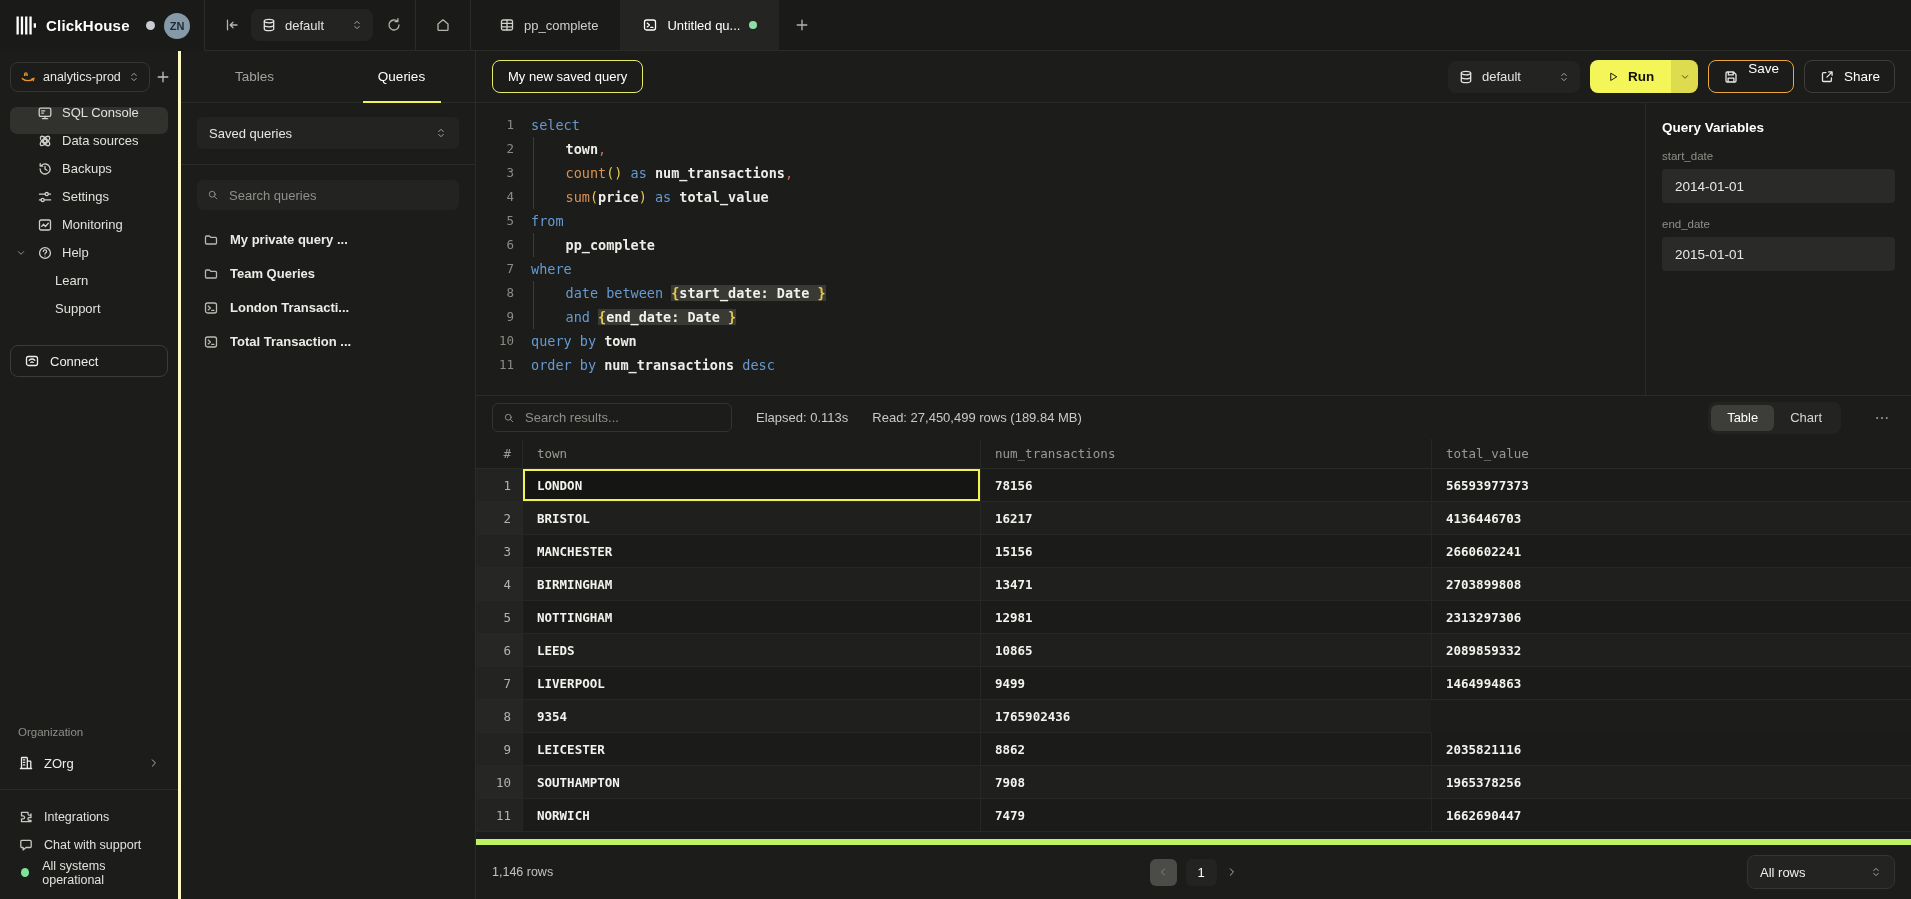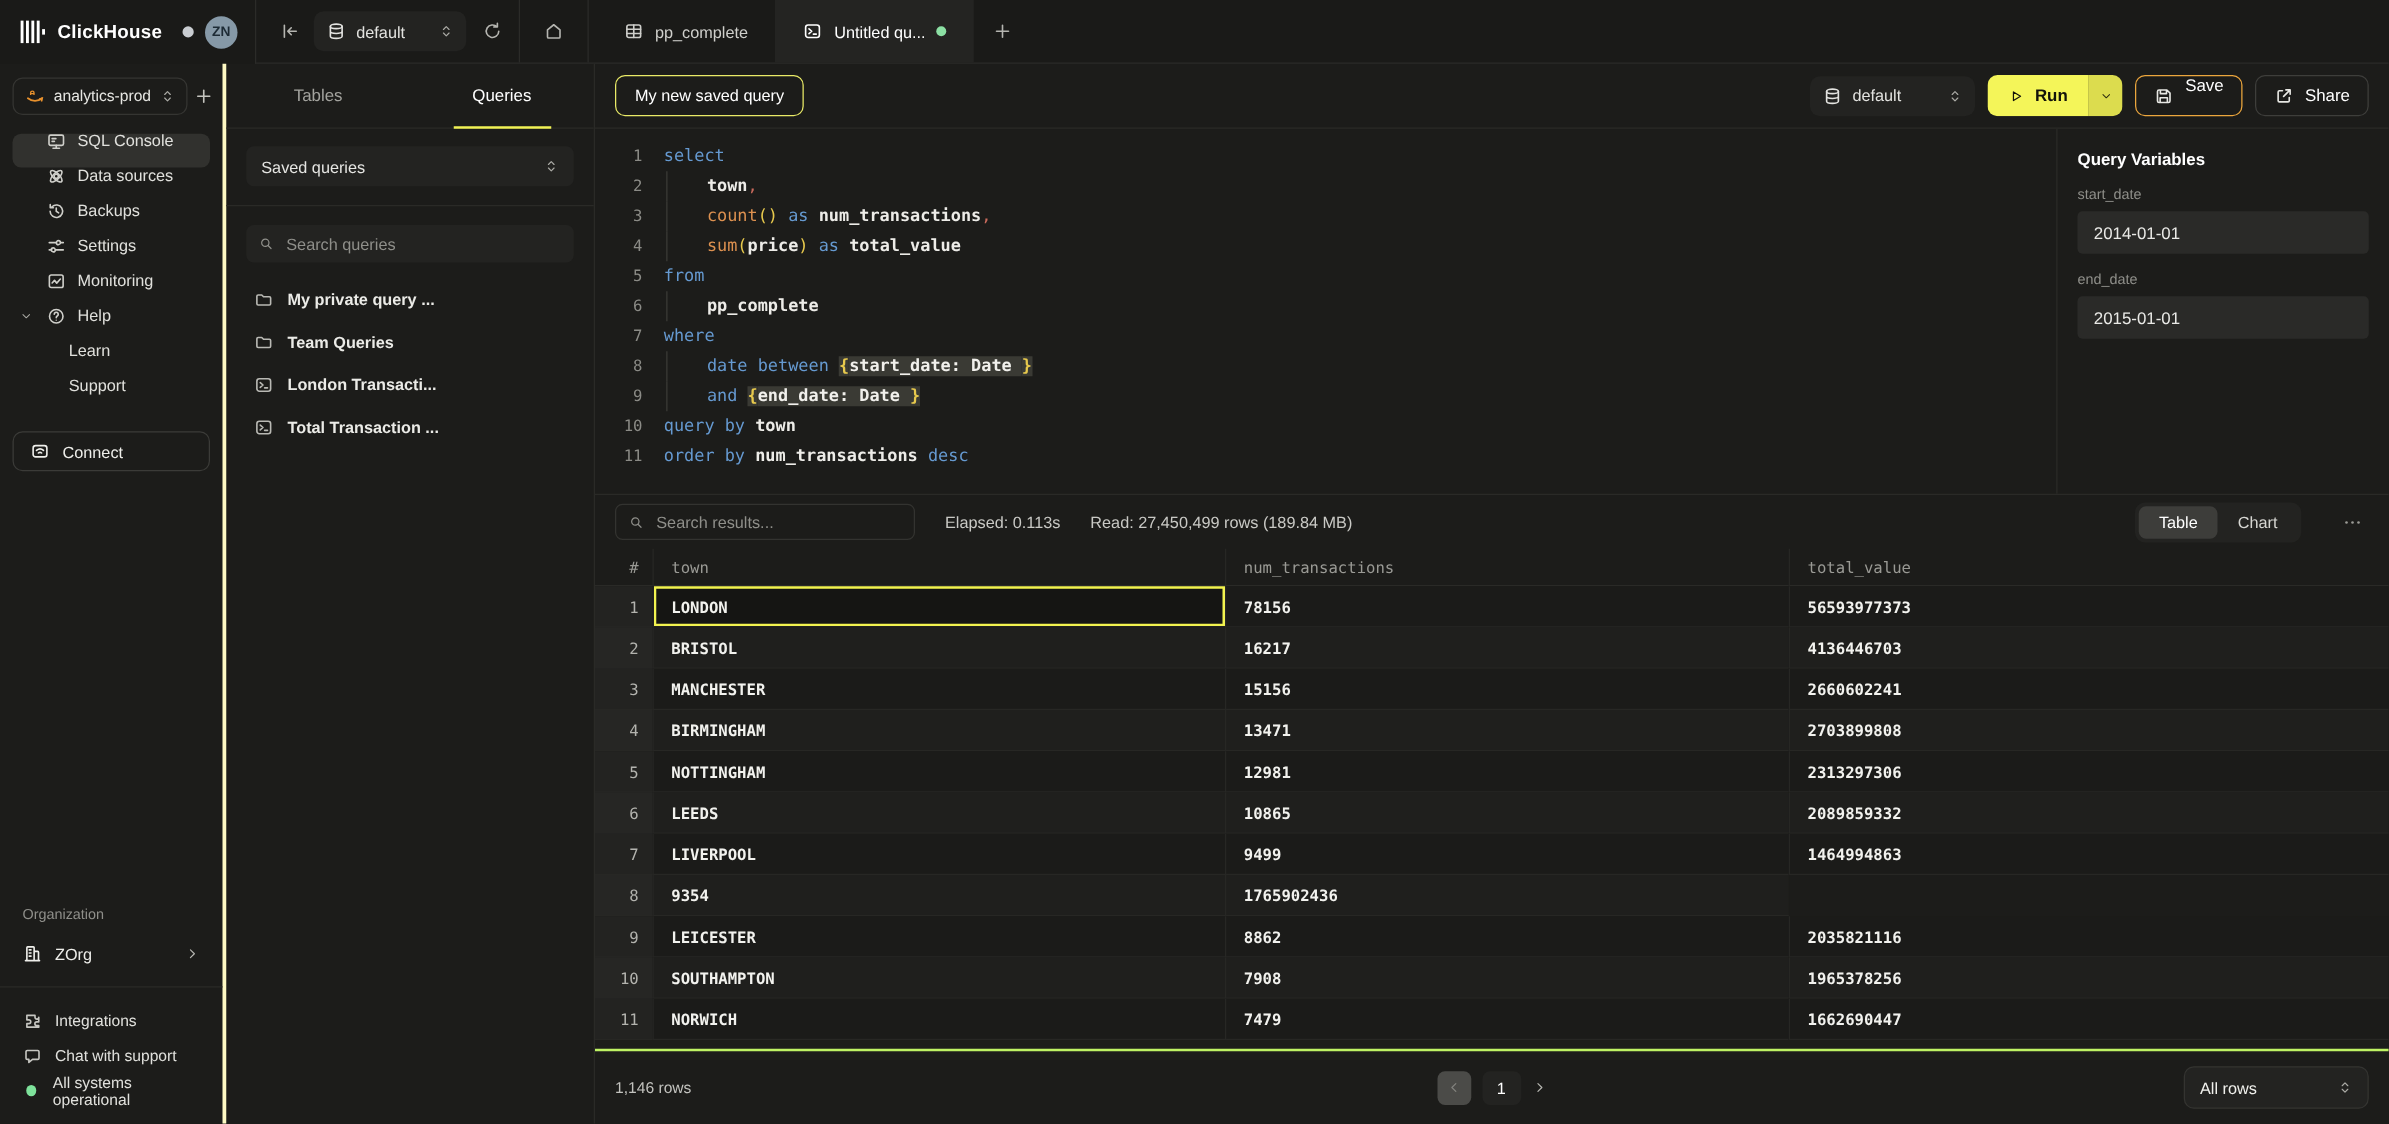--- a/index.html
+++ b/index.html
@@ -151,21 +151,21 @@
   .trow .tcell:first-child { border-left:none; }
   .trow.th .tcell { height:30px; color:#9a9a95; font-weight:400; border-bottom:1px solid #2a2a27; }
   .tcell.gut { justify-content:flex-end; padding-right:11px; background:#232321; color:#b3b3ae; font-weight:400; }
   .trow.th .tcell.gut { background:transparent; }
   .trow.odd .tcell:not(.gut) { background:#1b1b19; }
   .trow.even .tcell:not(.gut) { background:#1f1f1d; }
   .trow.even .tcell.gut { background:#262624; }
   .tcell.sel { box-shadow:inset 0 0 0 2px #f2f34f; background:#151513 !important; }
 
   .res-footer { margin-top:auto; min-height:60px; display:flex; align-items:center; padding:0 16px;
-                position:relative; border-top:2px solid #bef264; }
+                position:relative; border-top:6px solid #bef264; }
   .row-count { font-size:12.5px; color:#c2c2be; }
   .pager { position:absolute; left:50%; transform:translateX(-50%); display:flex; align-items:center; gap:9px; }
   .pg-prev { width:27px; height:27px; border-radius:6px; background:#4b4b48; color:#82827e;
              display:flex; align-items:center; justify-content:center; }
   .pg-page { min-width:31px; height:27px; border-radius:6px; background:#232321; color:#fff;
              display:flex; align-items:center; justify-content:center; font-size:13px; padding:0 8px; }
   .pg-next { color:#b5b5b0; display:flex; align-items:center; }
   .rows-select { margin-left:auto; height:34px; background:#232321; border:1px solid #343431; border-radius:8px;
                  display:flex; align-items:center; gap:10px; padding:0 12px; width:148px; font-size:13px; color:#f0f0ec; }
   .rows-select .lbl { flex:1; }

